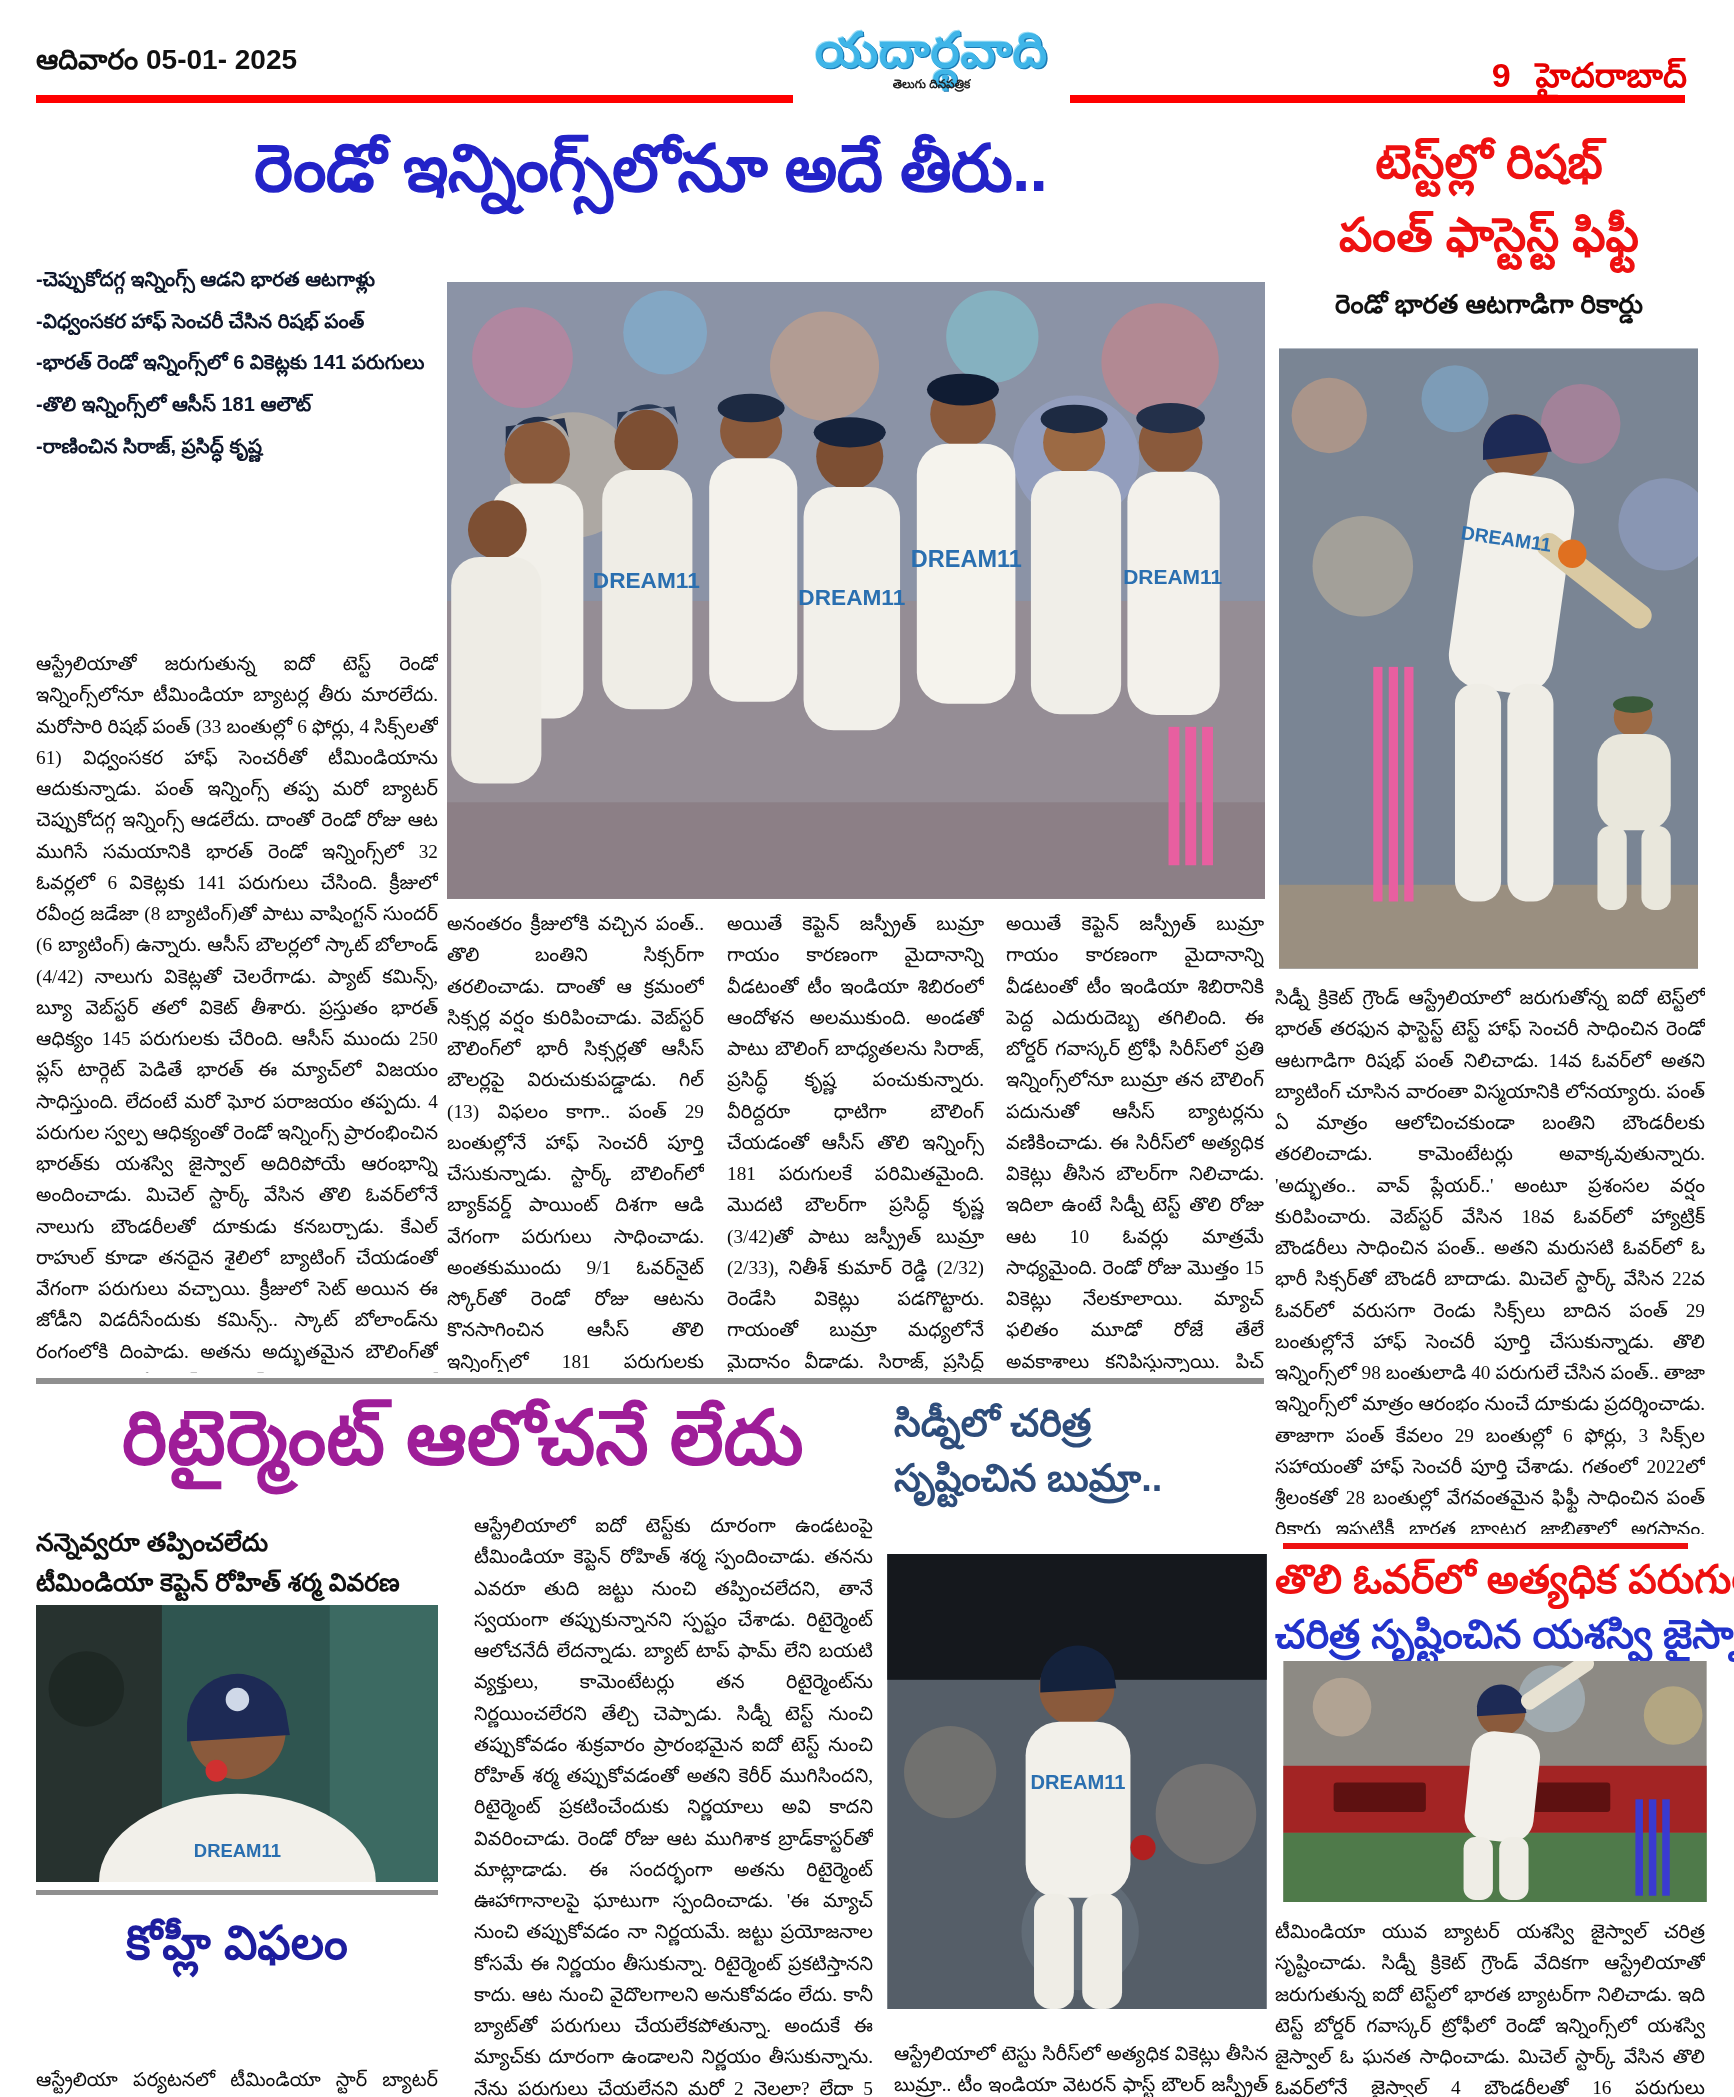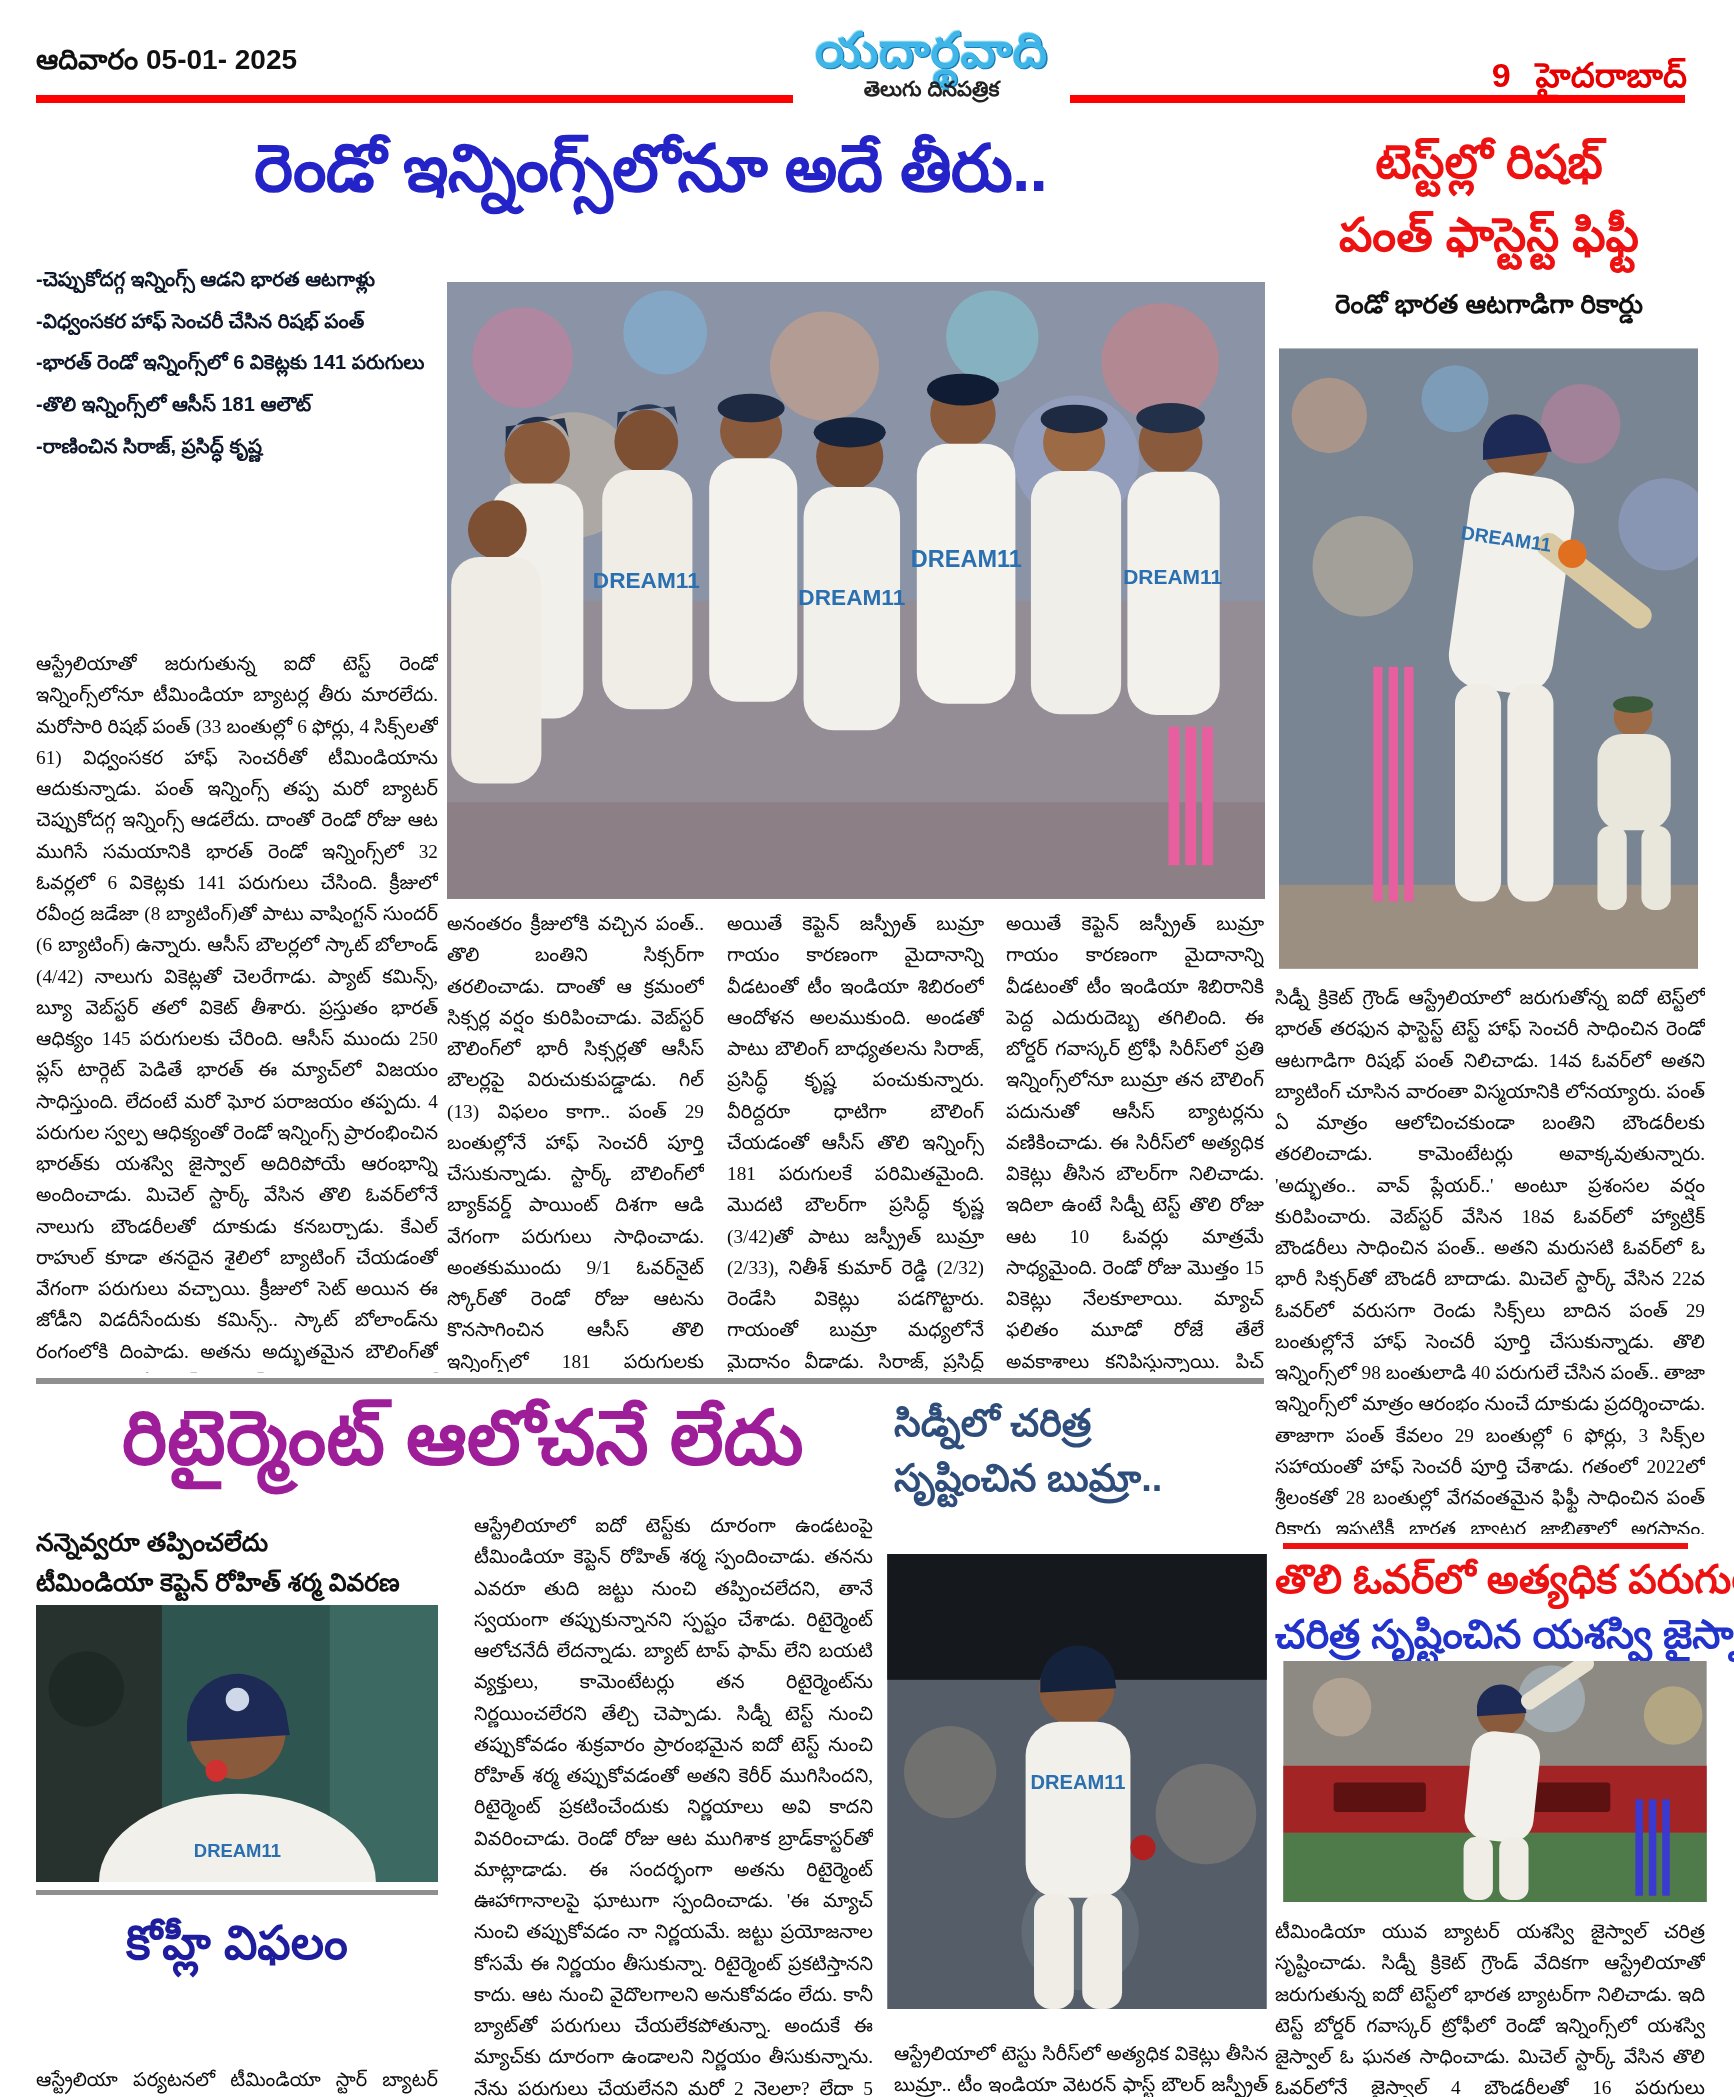--- a/index.html
+++ b/index.html
@@ -9,21 +9,21 @@
   .nowrap{white-space:nowrap;}
   .center{text-align:center;}
   .justify{text-align:justify;}
   .hidden-overflow{overflow:hidden;}
 
   
   .date{left:36px;top:44px;font-size:28px;font-weight:bold;color:#111;}
   .masthead-box{left:793px;top:25px;width:277px;text-align:center;background:#fff;z-index:3;padding-bottom:11px;}
   .masthead-title{font-size:49px;font-weight:bold;color:#3fb5e8;
       text-shadow:1.3px 1.3px 0 #1a7ab5, -0.8px -0.8px 0 #9adcf5;letter-spacing:0.8px;line-height:1.05;}
-  .masthead-tagline{font-size:21px;color:#222;font-weight:bold;margin-top:0.8px;}
+  .masthead-tagline{font-size:12px;color:#222;font-weight:bold;margin-top:0.8px;}
   .page-edition{left:1460px;top:56px;width:227px;text-align:right;font-size:34px;font-weight:bold;color:#e60000;}
   .page-edition .num{margin-right:25px;}
   .header-rule{left:36px;top:95px;width:1649px;height:8.4px;background:#ff0000;z-index:1;}
 
   
   .main-headline{left:36px;top:117px;width:1229px;font-size:66px;font-weight:900;color:#2323c8;
       line-height:1.55;letter-spacing:-0.8px;text-align:center;}
   .pant-headline{left:1275px;top:126px;width:428px;font-size:47px;line-height:1.55;font-weight:900;color:#ee1111;}
   .pant-subhead{left:1275px;top:289px;width:428px;font-size:26px;font-weight:bold;color:#111;}
 

